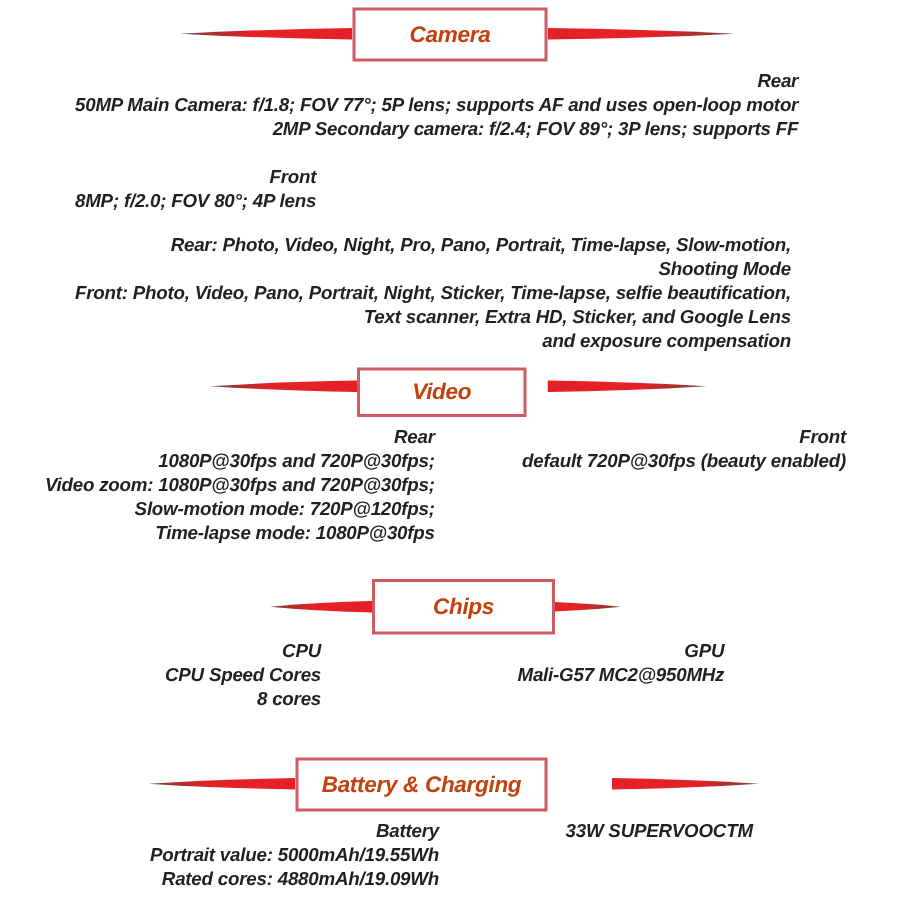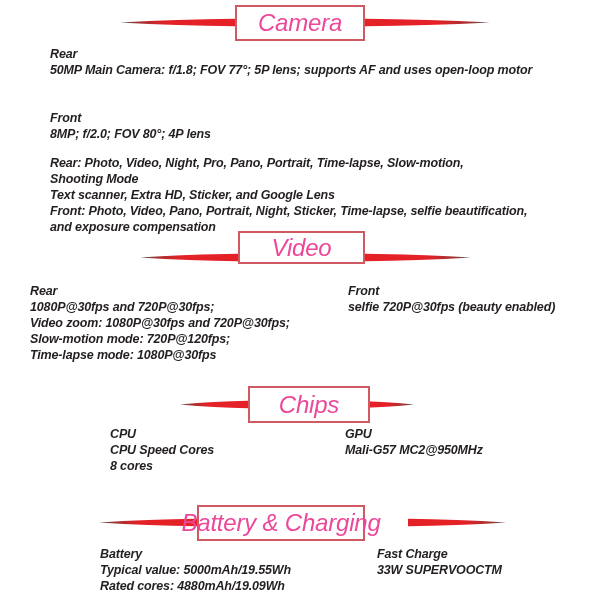--- a/index.html
+++ b/index.html
@@ -6,25 +6,25 @@
   .page{
     position:relative;width:600px;height:600px;background:#ffffff;
     font-family:"Liberation Sans",sans-serif;overflow:hidden;
   }
   .title-box{
     position:absolute;box-sizing:border-box;background:#ffffff;
     border:2px solid #cf5a62;display:flex;align-items:center;justify-content:center;
     z-index:2;
   }
   .title-text{
-    font-weight:normal;font-style:italic;font-size:24px;color:#ec4899;
+    font-weight:bold;font-style:italic;font-size:15px;color:#c2410c;
     white-space:nowrap;letter-spacing:-0.2px;
   }
   .arrow{position:absolute;z-index:1;display:block;}
-  .block{position:absolute;}
+  .block{position:absolute;text-align:right;}
   .line{
     font-weight:bold;font-style:italic;font-size:12.5px;line-height:16px;
     color:#231f20;white-space:nowrap;letter-spacing:-0.15px;
   }
 </style>
 </head>
 <body>
 
 <div class="page">
 
@@ -53,58 +53,59 @@
       <span class="title-text">Camera</span>
     </div>
     <svg class="arrow" style="left:365px;top:17px;width:125px;height:11px" viewBox="0 0 120 11" preserveAspectRatio="none">
       <path d="M0,1.7 C40,2.3 80,3.3 120,5.5 C80,7.7 40,8.7 0,9.3 Z" fill="url(#gradR)"></path>
     </svg>
   </div>
 
   <div class="block" style="left:50px;top:46px">
     <div class="line">Rear</div>
     <div class="line">50MP Main Camera: f/1.8; FOV 77°; 5P lens; supports AF and uses open-loop motor</div>
+    <div class="line">2MP Secondary camera: f/2.4; FOV 89°; 3P lens; supports FF</div>
   </div>
 
   <div class="block" style="left:50px;top:110px">
     <div class="line">Front</div>
     <div class="line">8MP; f/2.0; FOV 80°; 4P lens</div>
   </div>
 
   <div class="block" style="left:50px;top:155px">
     <div class="line">Rear: Photo, Video, Night, Pro, Pano, Portrait, Time-lapse, Slow-motion,</div>
     <div class="line">Shooting Mode</div>
+    <div class="line">Front: Photo, Video, Pano, Portrait, Night, Sticker, Time-lapse, selfie beautification,</div>
     <div class="line">Text scanner, Extra HD, Sticker, and Google Lens</div>
-    <div class="line">Front: Photo, Video, Pano, Portrait, Night, Sticker, Time-lapse, selfie beautification,</div>
     <div class="line">and exposure compensation</div>
   </div>
 
   <div>
     <svg class="arrow" style="left:140px;top:252px;width:98px;height:11px" viewBox="0 0 120 11" preserveAspectRatio="none">
       <path d="M0,5.5 C40,3.3 80,2.3 120,1.7 L120,9.3 C80,8.7 40,7.7 0,5.5 Z" fill="url(#gradL)"></path>
     </svg>
-    <div class="title-box" style="left:238px;top:231px;width:127px;height:33px">
+    <div class="title-box" style="left:238px;top:245px;width:113px;height:33px">
       <span class="title-text">Video</span>
     </div>
     <svg class="arrow" style="left:365px;top:252px;width:106px;height:11px" viewBox="0 0 120 11" preserveAspectRatio="none">
       <path d="M0,1.7 C40,2.3 80,3.3 120,5.5 C80,7.7 40,8.7 0,9.3 Z" fill="url(#gradR)"></path>
     </svg>
   </div>
 
   <div class="block" style="left:30px;top:283px">
     <div class="line">Rear</div>
     <div class="line">1080P@30fps and 720P@30fps;</div>
     <div class="line">Video zoom: 1080P@30fps and 720P@30fps;</div>
     <div class="line">Slow-motion mode: 720P@120fps;</div>
     <div class="line">Time-lapse mode: 1080P@30fps</div>
   </div>
 
   <div class="block" style="left:348px;top:283px">
     <div class="line">Front</div>
-    <div class="line">selfie 720P@30fps (beauty enabled)</div>
+    <div class="line">default 720P@30fps (beauty enabled)</div>
   </div>
 
   <div>
     <svg class="arrow" style="left:180px;top:399px;width:68px;height:11px" viewBox="0 0 120 11" preserveAspectRatio="none">
       <path d="M0,5.5 C40,3.3 80,2.3 120,1.7 L120,9.3 C80,8.7 40,7.7 0,5.5 Z" fill="url(#gradL)"></path>
     </svg>
     <div class="title-box" style="left:248px;top:386px;width:122px;height:37px">
       <span class="title-text">Chips</span>
     </div>
     <svg class="arrow" style="left:350px;top:399px;width:64px;height:11px" viewBox="0 0 120 11" preserveAspectRatio="none">
@@ -130,22 +131,21 @@
     <div class="title-box" style="left:197px;top:505px;width:168px;height:36px">
       <span class="title-text">Battery &amp; Charging</span>
     </div>
     <svg class="arrow" style="left:408px;top:517px;width:98px;height:11px" viewBox="0 0 120 11" preserveAspectRatio="none">
       <path d="M0,1.7 C40,2.3 80,3.3 120,5.5 C80,7.7 40,8.7 0,9.3 Z" fill="url(#gradR)"></path>
     </svg>
   </div>
 
   <div class="block" style="left:100px;top:546px">
     <div class="line">Battery</div>
-    <div class="line">Typical value: 5000mAh/19.55Wh</div>
+    <div class="line">Portrait value: 5000mAh/19.55Wh</div>
     <div class="line">Rated cores: 4880mAh/19.09Wh</div>
   </div>
 
   <div class="block" style="left:377px;top:546px">
-    <div class="line">Fast Charge</div>
     <div class="line">33W SUPERVOOCTM</div>
   </div>
 
 </div>
 
 </body></html>

